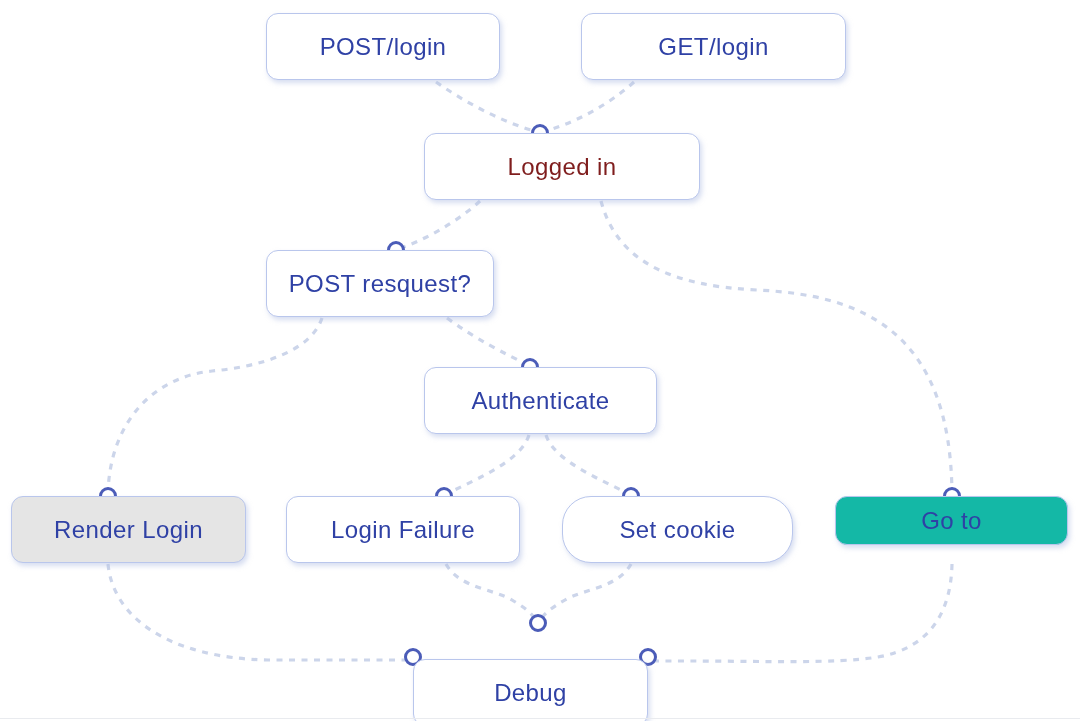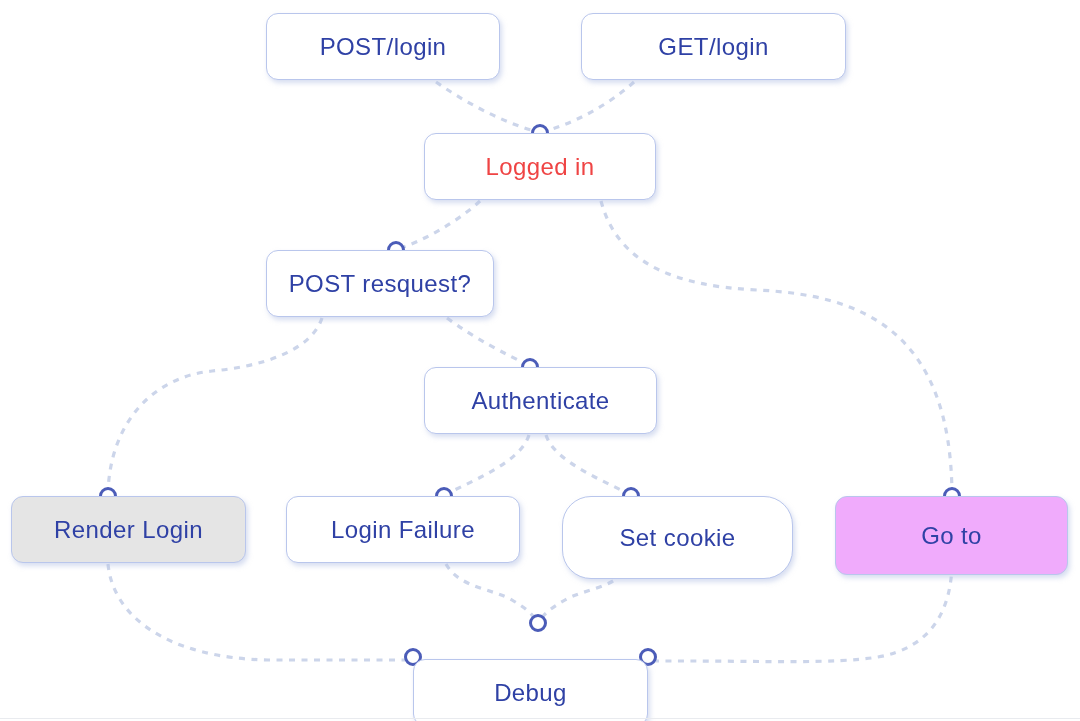--- a/index.html
+++ b/index.html
@@ -81,39 +81,39 @@
       <circle class="port-circle" cx="413" cy="657" r="7.5" fill="#ffffff" stroke="#4b5cb8"></circle>
       <circle class="port-circle" cx="648" cy="657" r="7.5" fill="#ffffff" stroke="#4b5cb8"></circle>
     </svg>
   <div class="nodes-layer" id="nodes-layer">
       <div class="node" style="left: 266px; top: 13px; width: 234px; height: 67px; background: rgb(255, 255, 255); border-color: rgb(185, 198, 236); color: rgb(47, 65, 165);">
     <span class="node-label">POST/login</span>
   </div>
       <div class="node" style="left: 581px; top: 13px; width: 265px; height: 67px; background: rgb(255, 255, 255); border-color: rgb(185, 198, 236); color: rgb(47, 65, 165);">
     <span class="node-label">GET/login</span>
   </div>
-      <div class="node" style="left: 424px; top: 133px; width: 232px; height: 67px; background: rgb(255, 255, 255); border-color: rgb(185, 198, 236); color: #ef4444;">
+      <div class="node" style="left: 424px; top: 133px; width: 276px; height: 67px; background: rgb(255, 255, 255); border-color: rgb(185, 198, 236); color: #7f1d1d;">
     <span class="node-label">Logged in</span>
   </div>
       <div class="node" style="left: 266px; top: 250px; width: 228px; height: 67px; background: rgb(255, 255, 255); border-color: rgb(185, 198, 236); color: rgb(47, 65, 165);">
     <span class="node-label">POST resquest?</span>
   </div>
       <div class="node" style="left: 424px; top: 367px; width: 233px; height: 67px; background: rgb(255, 255, 255); border-color: rgb(185, 198, 236); color: rgb(47, 65, 165); align-items: center;">
     <span class="node-label">Authenticate</span>
   </div>
       <div class="node" style="left: 11px; top: 496px; width: 235px; height: 67px; background: #e5e5e5; border-color: rgb(185, 198, 236); color: rgb(47, 65, 165);">
     <span class="node-label">Render Login</span>
   </div>
       <div class="node" style="left: 286px; top: 496px; width: 234px; height: 67px; background: rgb(255, 255, 255); border-color: rgb(185, 198, 236); color: rgb(47, 65, 165);">
     <span class="node-label">Login Failure</span>
   </div>
-      <div class="node" style="left: 562px; top: 496px; width: 231px; height: 83px; background: rgb(255, 255, 255); border-color: rgb(185, 198, 236); color: rgb(47, 65, 165); border-radius: 29px;">
+      <div class="node" style="left: 562px; top: 496px; width: 231px; height: 67px; background: rgb(255, 255, 255); border-color: rgb(185, 198, 236); color: rgb(47, 65, 165); border-radius: 29px;">
     <span class="node-label">Set cookie</span>
   </div>
-      <div class="node" style="left: 835px; top: 496px; width: 233px; height: 79px; background: #f0abfc; border-color: rgb(185, 198, 236); color: rgb(47, 65, 165);">
+      <div class="node" style="left: 835px; top: 496px; width: 233px; height: 49px; background: #14b8a6; border-color: rgb(185, 198, 236); color: rgb(47, 65, 165);">
     <span class="node-label">Go to</span>
   </div>
       <div class="node" style="left: 413px; top: 659px; width: 235px; height: 67px; background: rgb(255, 255, 255); border-color: rgb(185, 198, 236); color: rgb(47, 65, 165);">
     <span class="node-label">Debug</span>
   </div>
     </div>
   <div class="footer-divider" style="background: rgb(233, 235, 239);"></div>
 </div>
 
 </body></html>

